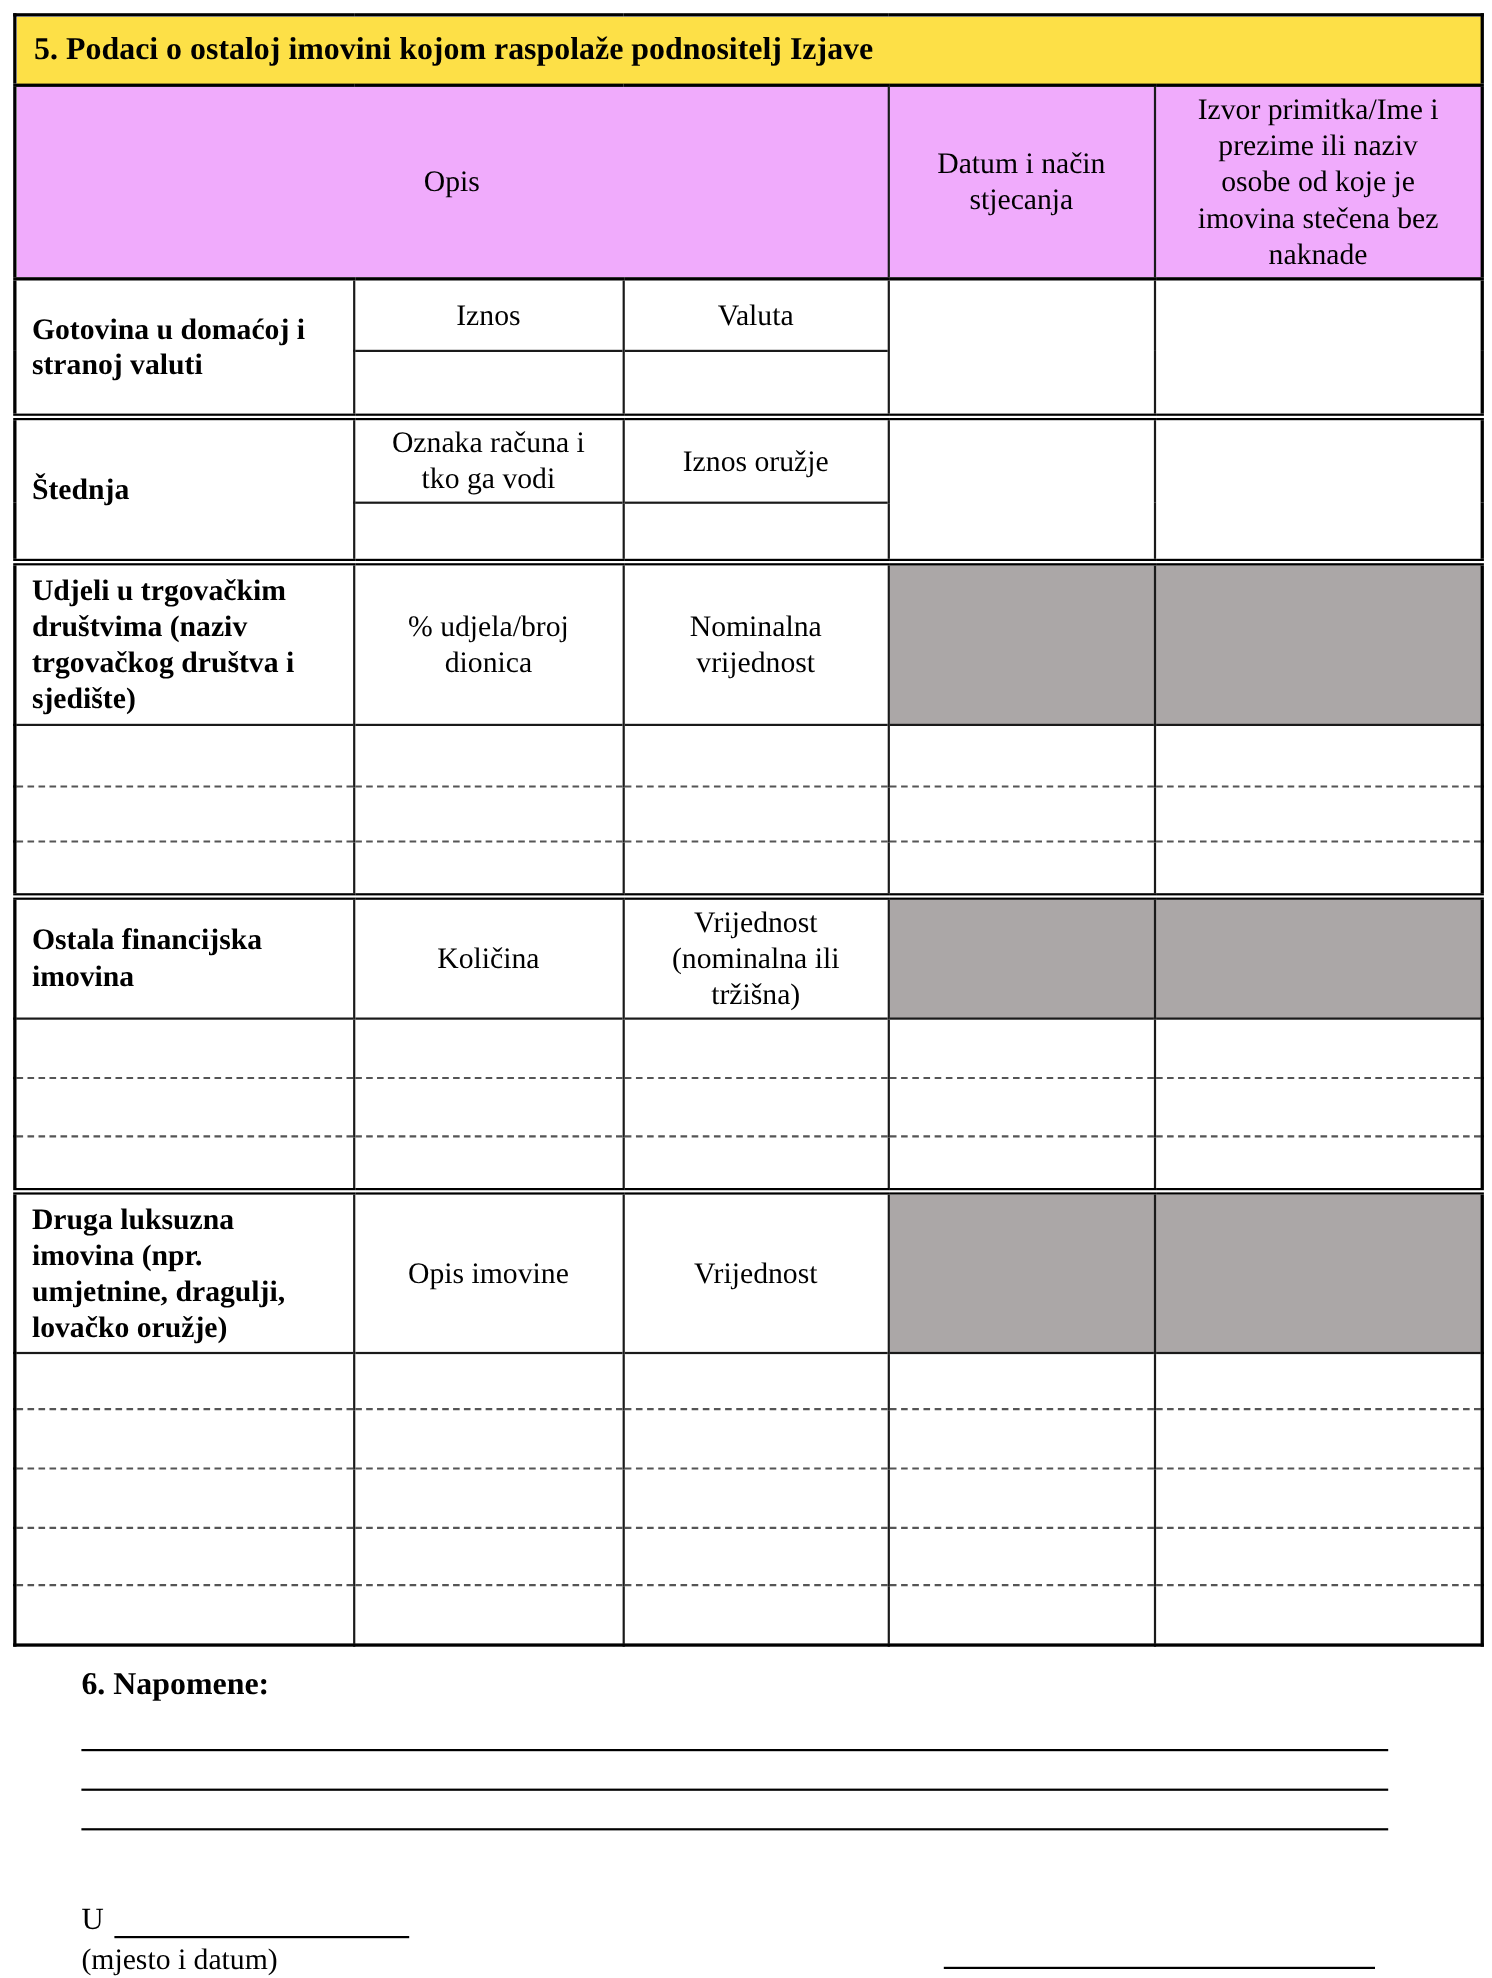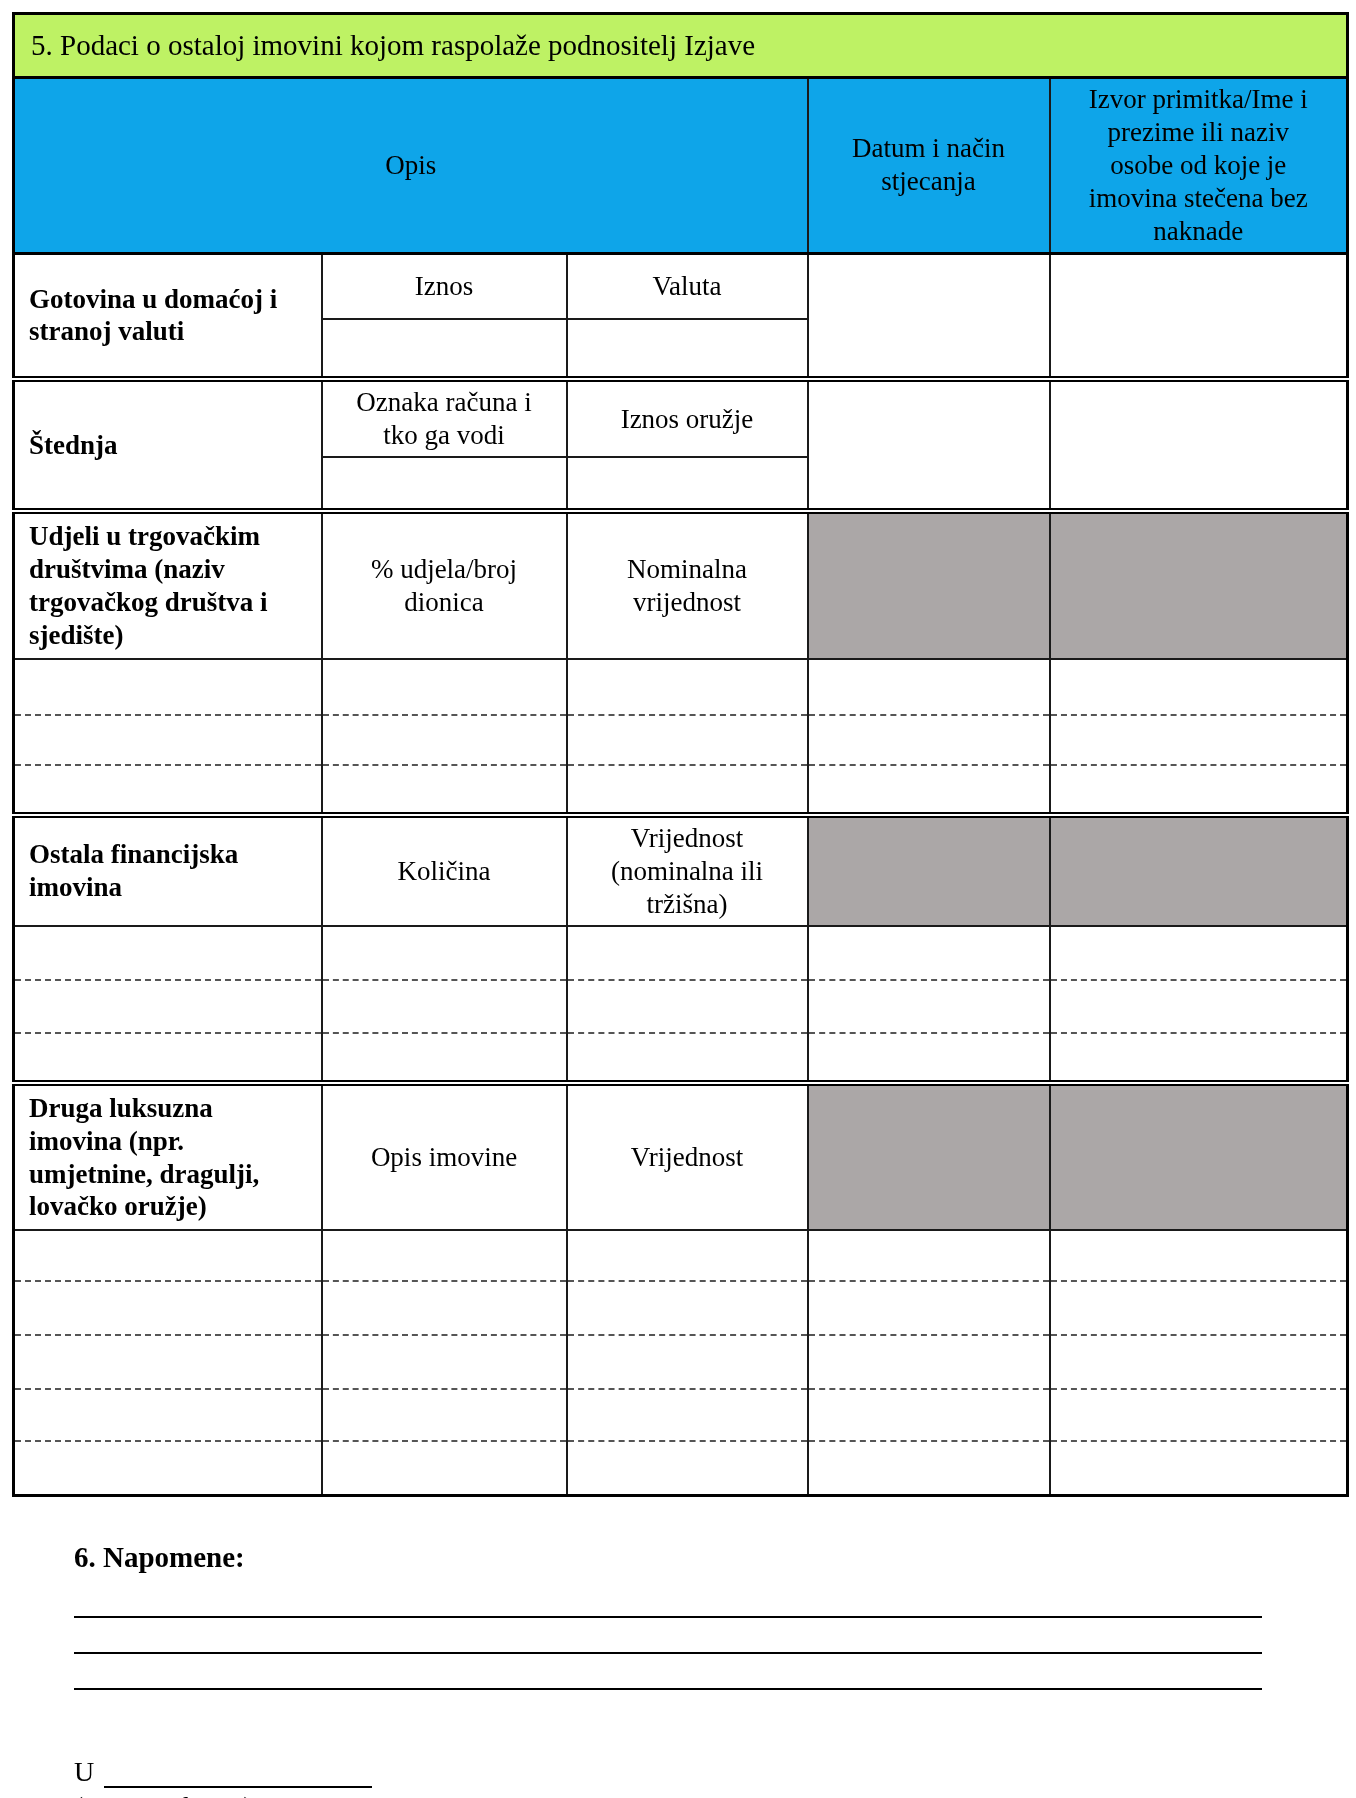--- a/index.html
+++ b/index.html
@@ -29,38 +29,38 @@
     border-right: 2px solid #1a1a1a;
     border-top: none;
     border-bottom: none;
     font-size: 27px;
     line-height: 1.22;
     padding: 4px 8px;
     vertical-align: middle;
     overflow: hidden;
   }
   .title-cell {
-    background: #bef264;
-    font-weight: normal;
+    background: #fde047;
+    font-weight: bold;
     font-size: 29px;
     padding: 10px 10px 10px 16px;
     text-align: left;
   }
-  .shade-light { background: #0ea5e9; }
+  .shade-light { background: #f0abfc; }
   .shade-dark  { background: #aba7a7; }
   .center { text-align: center; }
   .rowlabel { text-align: left; padding: 6px 10px 6px 14px; font-weight: bold; }
   .prewrap { white-space: pre-line; }
 
   tr.b-solid3 > td { border-top: 3px solid #000; }
   tr.b-solid2 > td { border-top: 2px solid #1a1a1a; }
   tr.b-dbl    > td { border-top: 6px double #000; }
   tr.b-dash   > td { border-top: 2px dashed #555; }
 
-  .notes { margin: 44px 0 0 74px; }
+  .notes { margin: 18px 0 0 74px; }
   .notes-title { font-weight: bold; font-size: 29px; margin: 0; }
   .note-line {
     width: 1188px; height: 0;
     border-bottom: 2px solid #000;
   }
   .note-line.first { margin-top: 42px; }
   .note-line + .note-line { margin-top: 34px; }
 
   .footer-row {
     display: flex;

